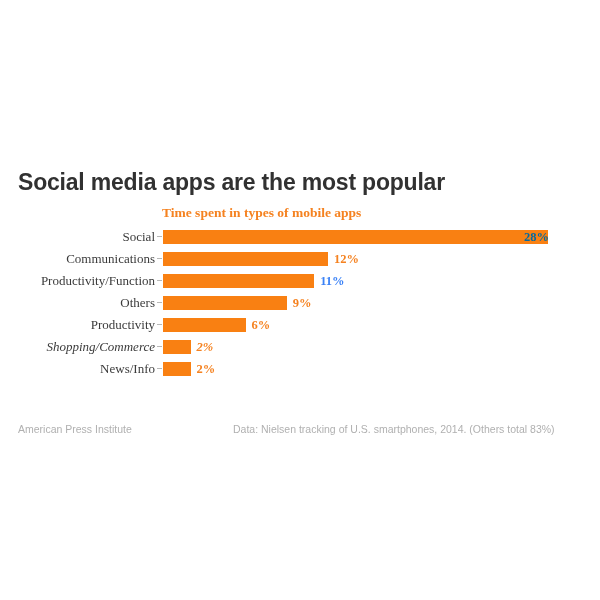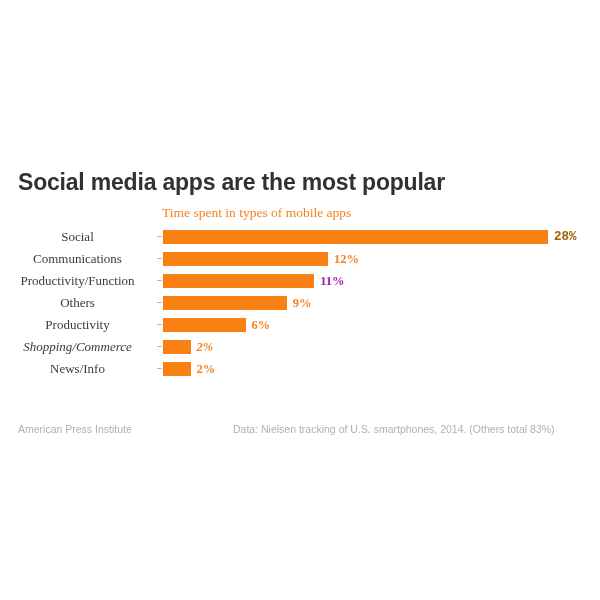--- a/index.html
+++ b/index.html
@@ -39,21 +39,21 @@
     margin-top: 8px;
   }
 
   
   #chart-subtitle {
     position: absolute;
     left: 162px;
     top: 205px;
     font-family: "Liberation Serif", serif;
     font-size: 13.5px;
-    font-weight: normal;
+    font-weight: bold;
     color: #F58220;
     white-space: nowrap;
   }
 
   
   #plot-area {
     position: absolute;
     left: 0;
     top: 226px;
     width: 600px;
@@ -67,21 +67,21 @@
     height: 22px;
   }
 
   .cat-label {
     position: absolute;
     left: 0;
     top: 0;
     width: 155px;
     height: 14px;
     line-height: 14px;
-    text-align: center;
+    text-align: right;
     font-family: "Liberation Serif", serif;
     font-size: 13px;
     color: #3b3b3b;
     white-space: nowrap;
   }
 
   .tick {
     position: absolute;
     left: 157px;
     top: 6px;
@@ -138,33 +138,33 @@
 
   <div id="chart-title">Social media apps are the most popular</div>
 
   <div id="chart-subtitle">Time spent in types of mobile apps</div>
 
   <div id="plot-area">
       <div class="bar-row" style="top: 4px;">
         <div class="cat-label">Social</div>
         <div class="tick"></div>
         <div class="bar" style="width: 385px; background: rgb(249, 128, 18);"></div>
-        <div class="val-label" style="left: 554px; color: #a16207; font-family: Liberation Mono, monospace;">28%</div>
+        <div class="val-label" style="left: 524px; color: #0369a1;">28%</div>
       </div>
       <div class="bar-row" style="top: 26px;">
         <div class="cat-label">Communications</div>
         <div class="tick"></div>
         <div class="bar" style="width: 165px; background: rgb(249, 128, 18);"></div>
         <div class="val-label" style="left: 334px; color: rgb(245, 130, 32);">12%</div>
       </div>
       <div class="bar-row" style="top: 48px; padding-left: 30px;">
         <div class="cat-label">Productivity/Function</div>
         <div class="tick"></div>
         <div class="bar" style="width: 151.25px; background: rgb(249, 128, 18);"></div>
-        <div class="val-label" style="left: 320.25px; color: #a21caf; text-align: right;">11%</div>
+        <div class="val-label" style="left: 320.25px; color: #3b82f6; text-align: right;">11%</div>
       </div>
       <div class="bar-row" style="top: 70px;">
         <div class="cat-label">Others</div>
         <div class="tick"></div>
         <div class="bar" style="width: 123.75px; background: rgb(249, 128, 18);"></div>
         <div class="val-label" style="left: 292.75px; color: rgb(245, 130, 32);">9%</div>
       </div>
       <div class="bar-row" style="top: 92px;">
         <div class="cat-label">Productivity</div>
         <div class="tick"></div>

